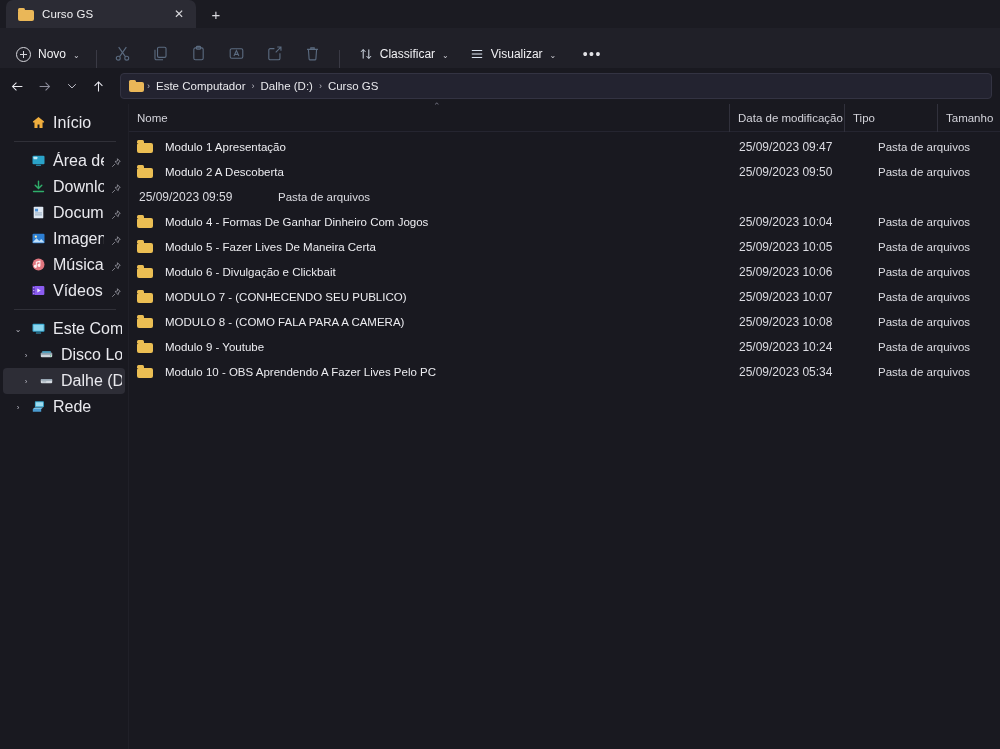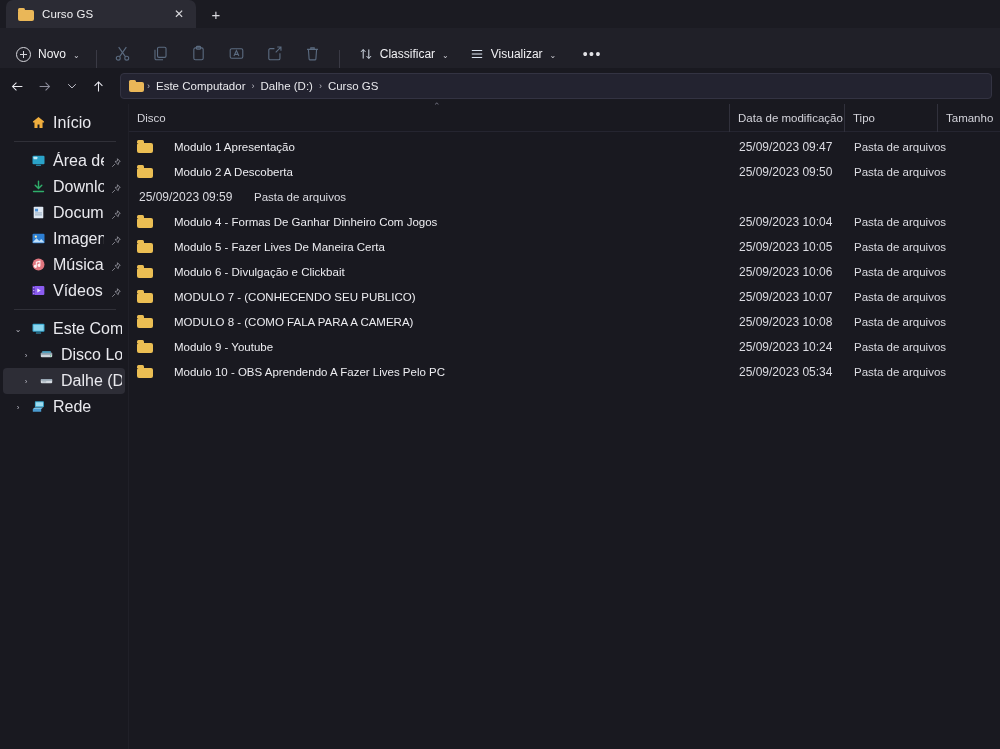--- a/index.html
+++ b/index.html
@@ -261,36 +261,36 @@
   .rows { flex: 1; overflow: hidden; padding-top: 2px; }
   .row {
     height: 25px;
     display: flex;
     align-items: center;
     border-radius: 3px;
     margin: 0 2px;
   }
   .cell-name {
     width: 600px; flex: 0 0 auto;
-    display: flex; align-items: center; gap: 21px;
+    display: flex; align-items: center; gap: 12px;
     padding-left: 6px;
     font-size: 11.5px; color: #ececf0;
     white-space: nowrap; overflow: hidden;
   }
   .folder-ico { width: 16px; height: 13px; position: relative; flex: 0 0 auto; }
   .folder-ico .body {
     position: absolute; left: 0; top: 2.5px; width: 16px; height: 10.5px;
     background: #ebbe53; border-radius: 1.5px 2px 2px 2px;
   }
   .folder-ico .tabtop {
     position: absolute; left: 0; top: 0px; width: 7px; height: 3.2px;
     background: #ebbe53; border-radius: 1.5px 1.5px 0 0;
   }
   .cell-date { width: 115px; flex: 0 0 auto; font-size: 12px; color: #dcdce2; padding-left: 8px; white-space: nowrap;}
-  .cell-type { width: 93px; flex: 0 0 auto; font-size: 11.5px; color: #dcdce2; padding-left: 8px; white-space: nowrap;}
+  .cell-type { width: 93px; flex: 0 0 auto; font-size: 11.5px; color: #dcdce2; padding-left: 8px; white-space: nowrap; margin-left: 24px;}
   .cell-size { flex: 1; font-size: 11.5px; color: #dcdce2; padding-left: 8px; }
 </style>
 </head>
 <body>
 
 <div id="app">
 
   <div class="titlebar">
     <div class="tab">
       <span class="tab-folder-icon">
@@ -587,21 +587,21 @@
         </span>
         <span class="nav-label">Rede</span>
       </div>
 
     </div>
 
     <div class="content">
 
       <div class="col-head">
         <span class="sort-caret">⌃</span>
-        <div class="ch ch-name">Disco</div>
+        <div class="ch ch-name">Nome</div>
         <div class="ch ch-date">Data de modificação</div>
         <div class="ch ch-type">Tipo</div>
         <div class="ch ch-size">Tamanho</div>
       </div>
 
       <div class="rows" id="rows">
           <div class="row">
             <div class="cell-name">
               <span class="folder-ico">
                 <span class="tabtop"></span>

